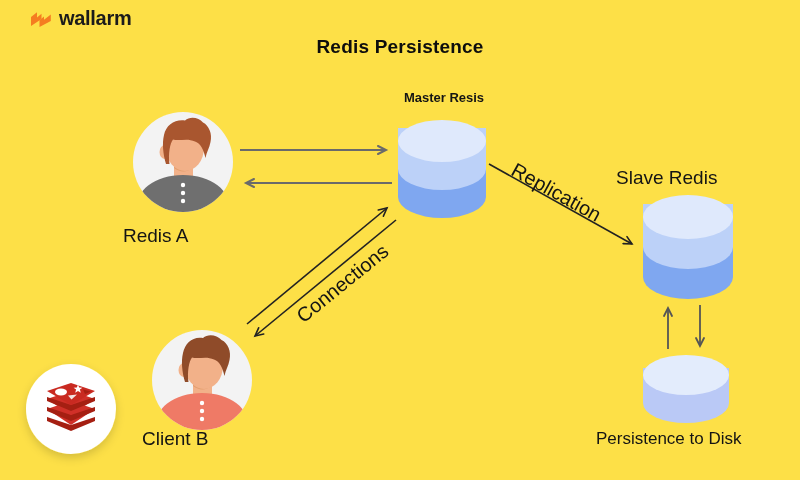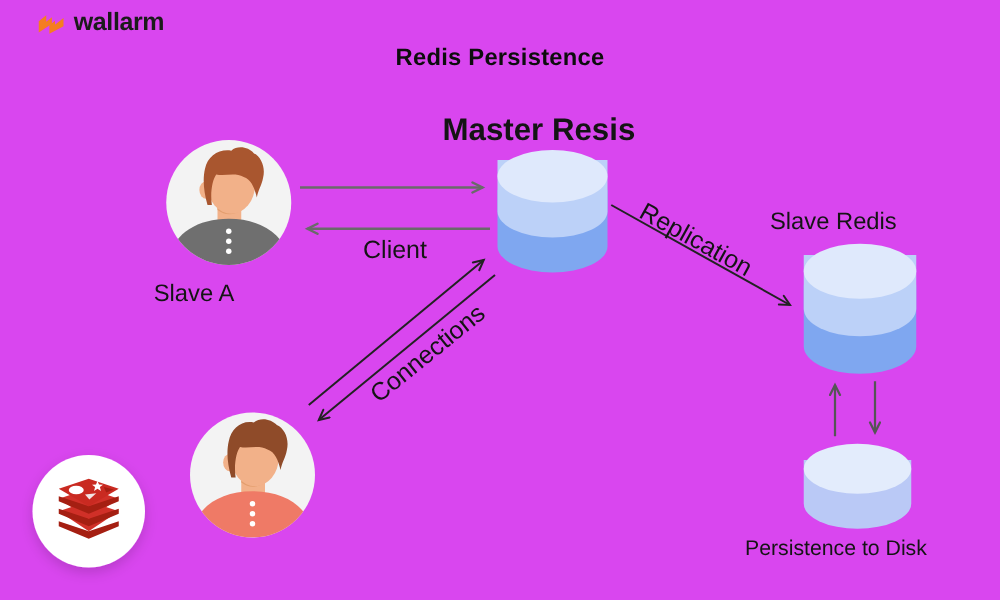--- a/index.html
+++ b/index.html
@@ -1,29 +1,29 @@
 <!DOCTYPE html>
 <html><head>
 <meta charset="utf-8">
 <style>
   html,body{margin:0;padding:0;background:#fff;}
   .canvas{
-    position:relative;width:800px;height:480px;background:#d946ef;
+    position:relative;width:800px;height:480px;background:#fde047;
     font-family:"Liberation Sans",sans-serif;overflow:hidden;color:#111;
   }
   .brand{position:absolute;left:30px;top:7px;display:flex;align-items:center;gap:7px;}
   .brand-name{font-size:20px;font-weight:600;color:#1b1b1b;letter-spacing:-0.3px;}
   .title{
     position:absolute;left:0;top:36px;width:800px;text-align:center;
     font-size:19px;font-weight:700;color:#0d0d0d;letter-spacing:0.2px;
   }
   .diagram{position:absolute;left:0;top:0;width:800px;height:480px;}
   .lbl{position:absolute;white-space:nowrap;color:#141414;}
   .lbl-node{font-size:19px;font-weight:400;text-align:left;}
-  .lbl-master{left:354px;top:90px;width:144px;font-size:25px;font-weight:700;text-align:left;}
+  .lbl-master{left:372px;top:90px;width:144px;font-size:13px;font-weight:700;text-align:center;}
   .lbl-slave{left:616px;top:167px;width:144px;}
   .lbl-disk{left:596px;top:429px;width:180px;font-size:17px;}
   .lbl-client-a{left:123px;top:225px;width:120px;}
   .lbl-client-b{left:142px;top:428px;width:120px;}
   .lbl-client-word{left:276px;top:189px;width:80px;text-align:center;font-size:20px;}
   .lbl-connections{
     left:263px;top:272px;width:160px;height:24px;text-align:center;font-size:20px;
     transform:rotate(-39deg);transform-origin:center;
   }
   .lbl-replication{
@@ -141,18 +141,18 @@
           <path d="M21,12.5 L30,11.5 L24.5,16.5 Z" fill="#F2E5E4"></path>
           <path d="M36,6.5 L44,8.5 L38,11 Z" fill="#A51F12"></path>
         </g>
       </g>
     </g>
   </svg>
 
   <div class="lbl lbl-master">Master Resis</div>
   <div class="lbl lbl-node lbl-slave">Slave Redis</div>
   <div class="lbl lbl-node lbl-disk">Persistence to Disk</div>
-  <div class="lbl lbl-node lbl-client-a">Slave A</div>
-  <div class="lbl lbl-client-word">Client</div>
+  <div class="lbl lbl-node lbl-client-a">Redis A</div>
+  <div class="lbl lbl-node lbl-client-b">Client B</div>
   <div class="lbl lbl-connections">Connections</div>
   <div class="lbl lbl-replication">Replication</div>
 
 </div>
 
 </body></html>

